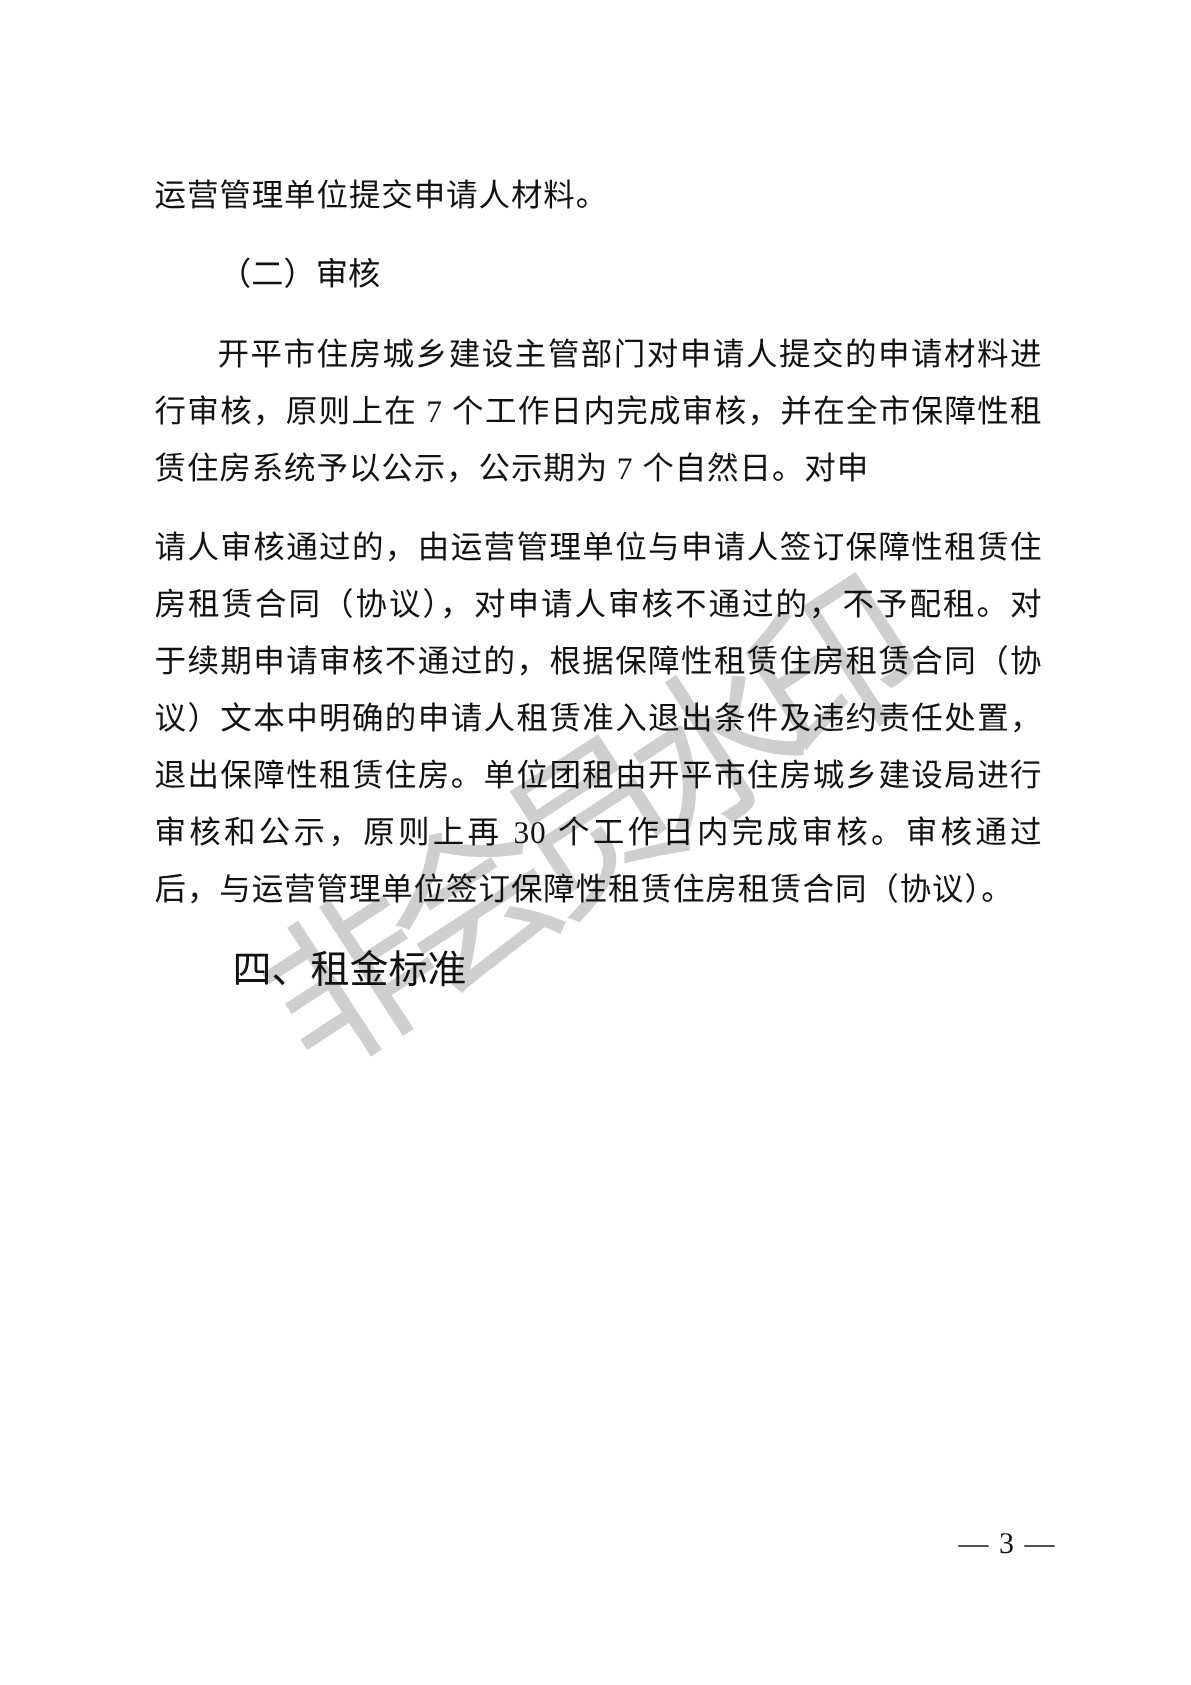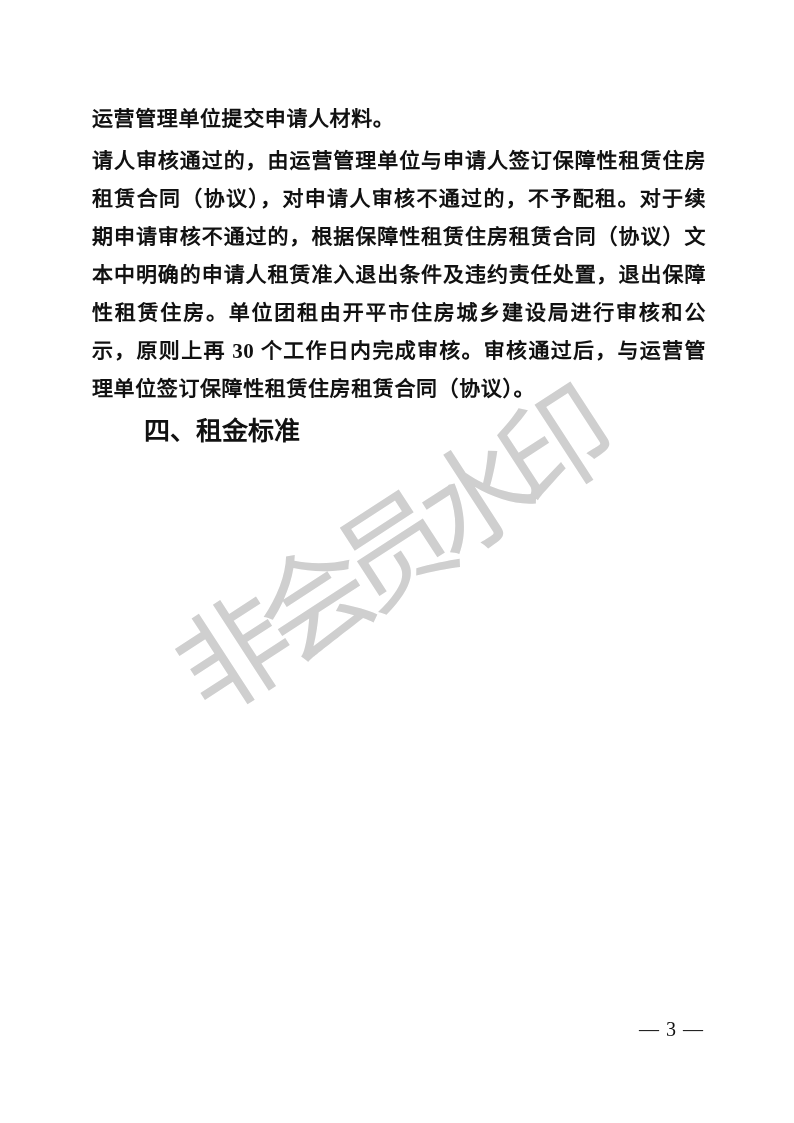--- a/index.html
+++ b/index.html
@@ -37,23 +37,23 @@
     pointer-events: none;
   }
   .content {
     position: absolute;
     left: 88px;
     top: 96px;
     width: 622px;
     z-index: 1;
   }
   .content p, .content h2, .content h3 {
-    margin: 4px;
+    margin: 15px;
     padding: 0;
-    font-weight: bold;
+    font-weight: normal;
   }
   .para {
     font-size: 21px;
     line-height: 38px;
     letter-spacing: 0.6px;
     text-align: justify;
     text-justify: inter-character;
   }
   .indent {
     text-indent: 2em;
@@ -89,21 +89,23 @@
 <body>
 
 <div class="page">
 
   <div class="watermark">非会员水印</div>
 
   <div class="content">
 
     <p class="para">运营管理单位提交申请人材料。</p>
 
+    <h3 class="h-sub">（二）审核</h3>
 
+    <p class="para indent">开平市住房城乡建设主管部门对申请人提交的申请材料进行审核，原则上在 7 个工作日内完成审核，并在全市保障性租赁住房系统予以公示，公示期为 7 个自然日。对申</p>
 
     <p class="para">请人审核通过的，由运营管理单位与申请人签订保障性租赁住房租赁合同（协议），对申请人审核不通过的，不予配租。对于续期申请审核不通过的，根据保障性租赁住房租赁合同（协议）文本中明确的申请人租赁准入退出条件及违约责任处置，退出保障性租赁住房。单位团租由开平市住房城乡建设局进行审核和公示，原则上再 30 个工作日内完成审核。审核通过后，与运营管理单位签订保障性租赁住房租赁合同（协议）。</p>
 
     <h2 class="h-main">四、租金标准</h2>
 
 
 
 
 
 

